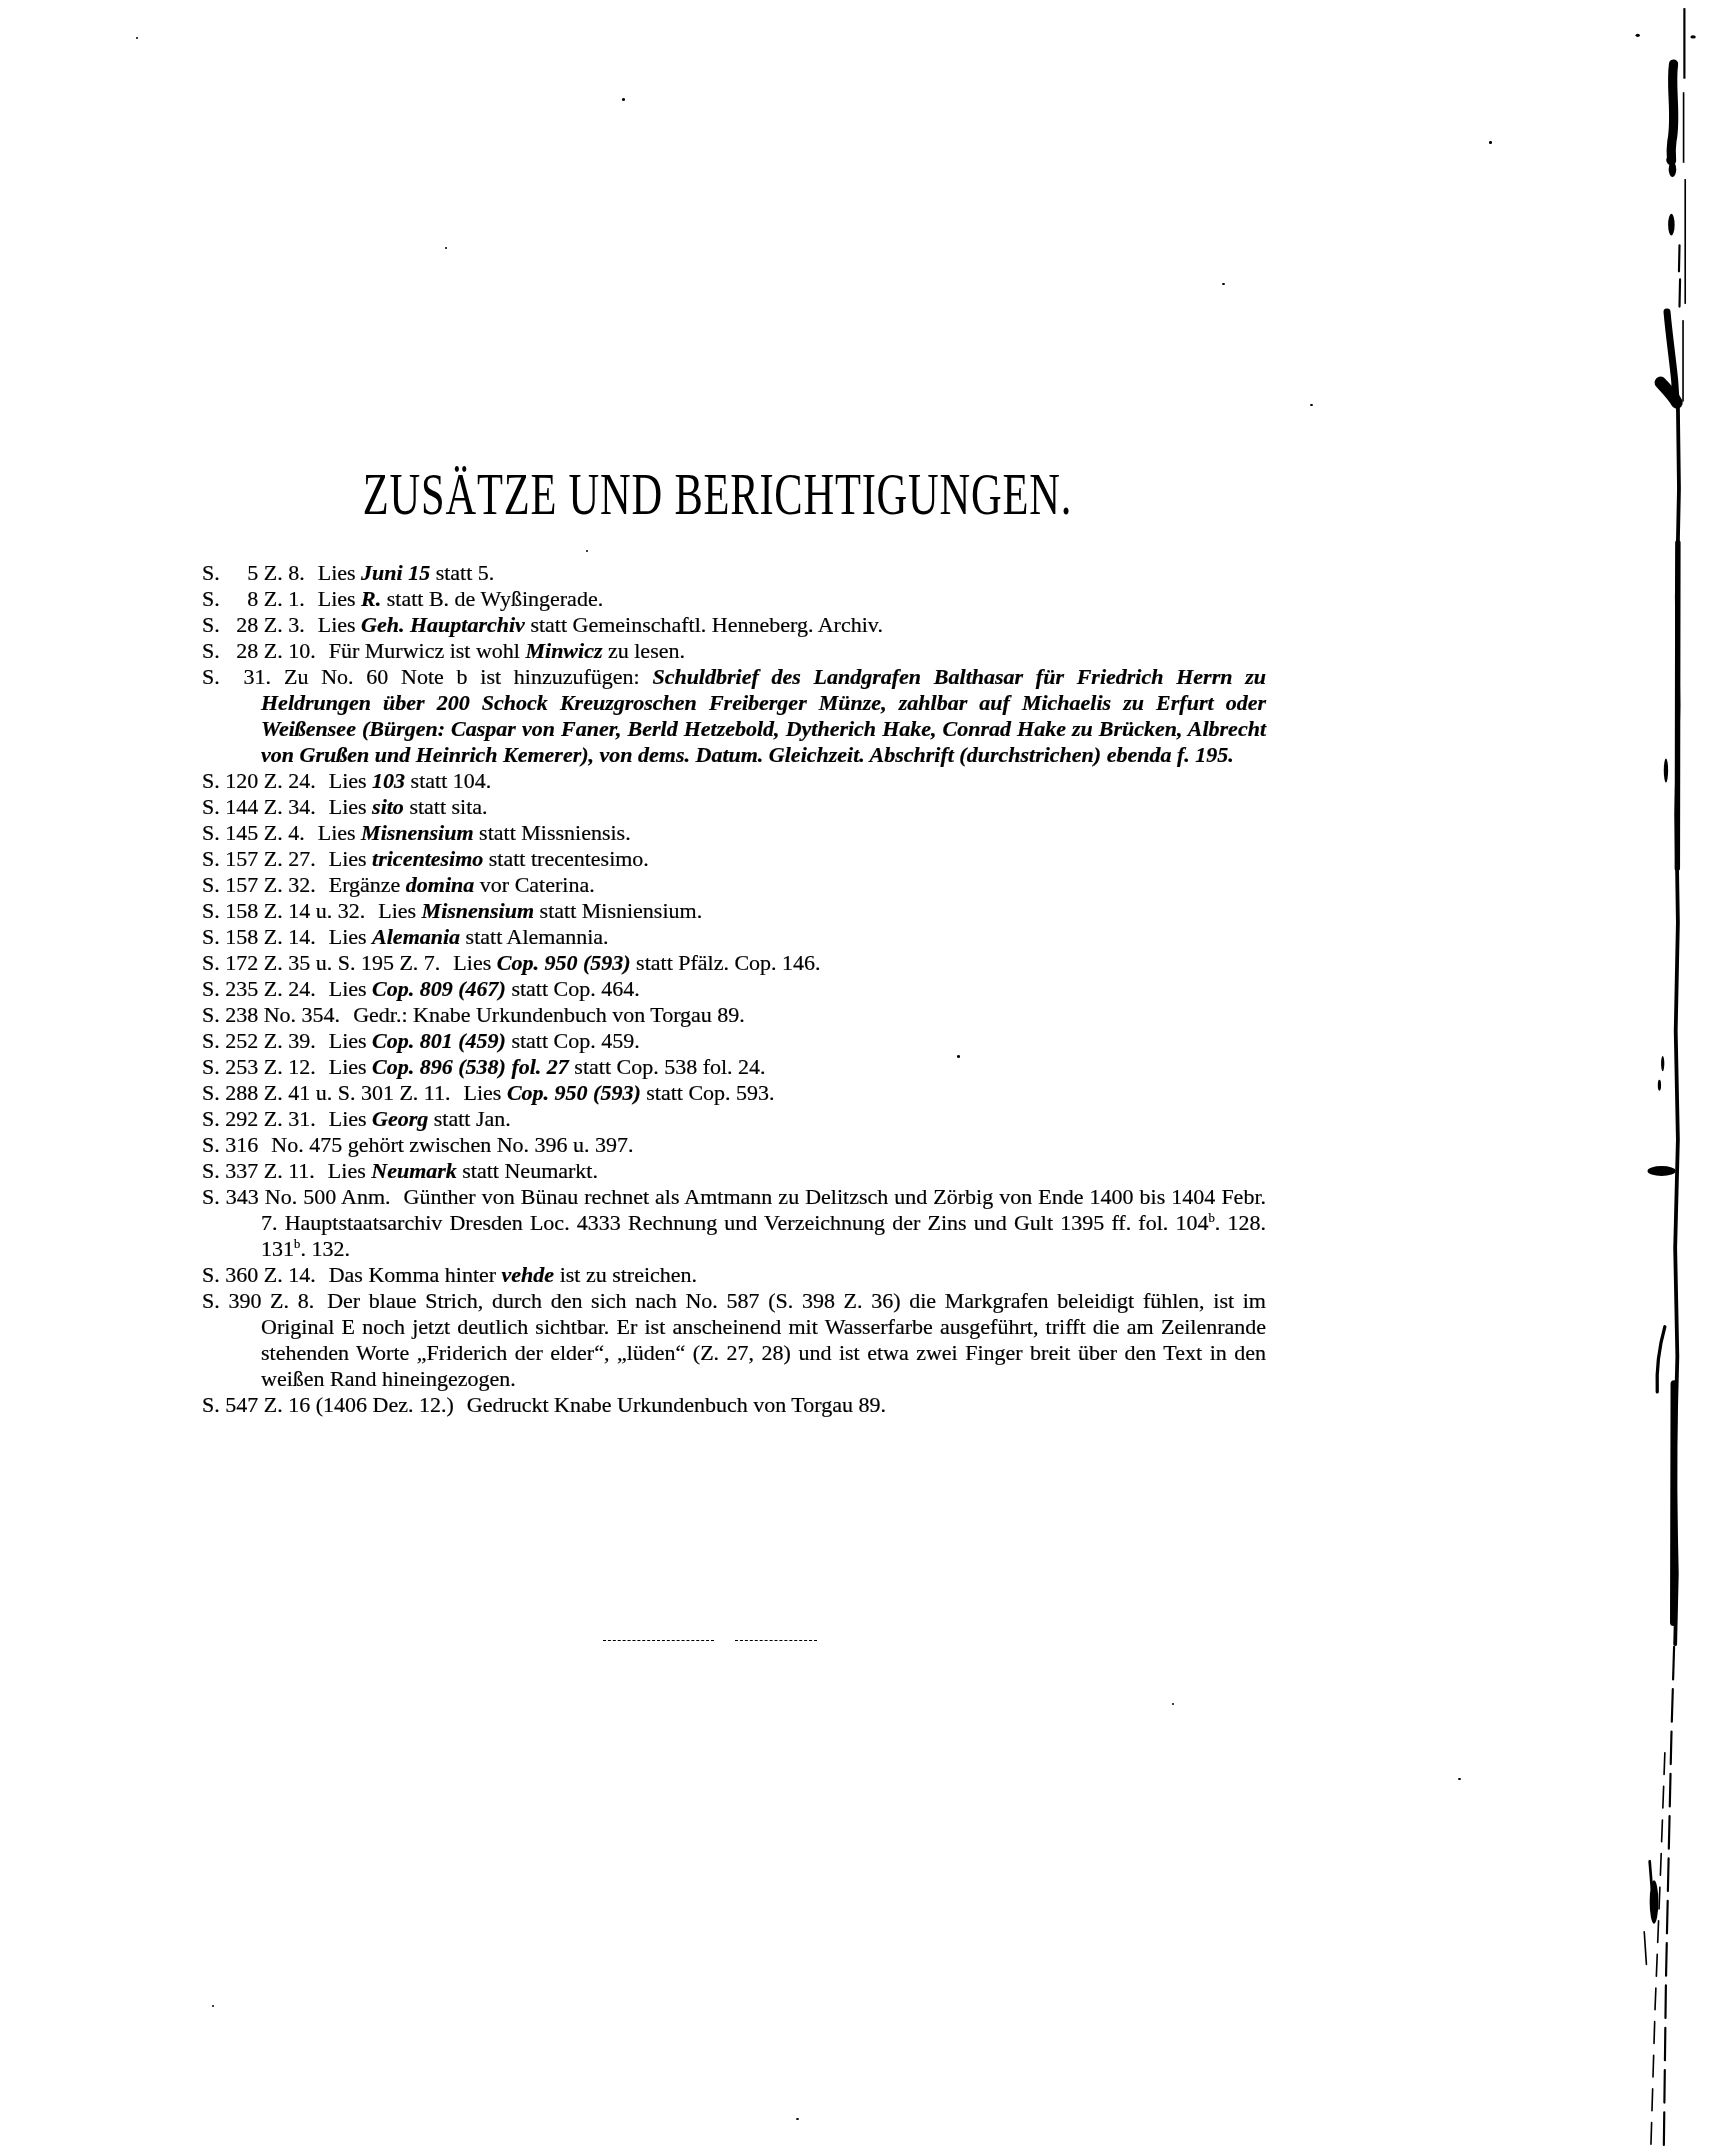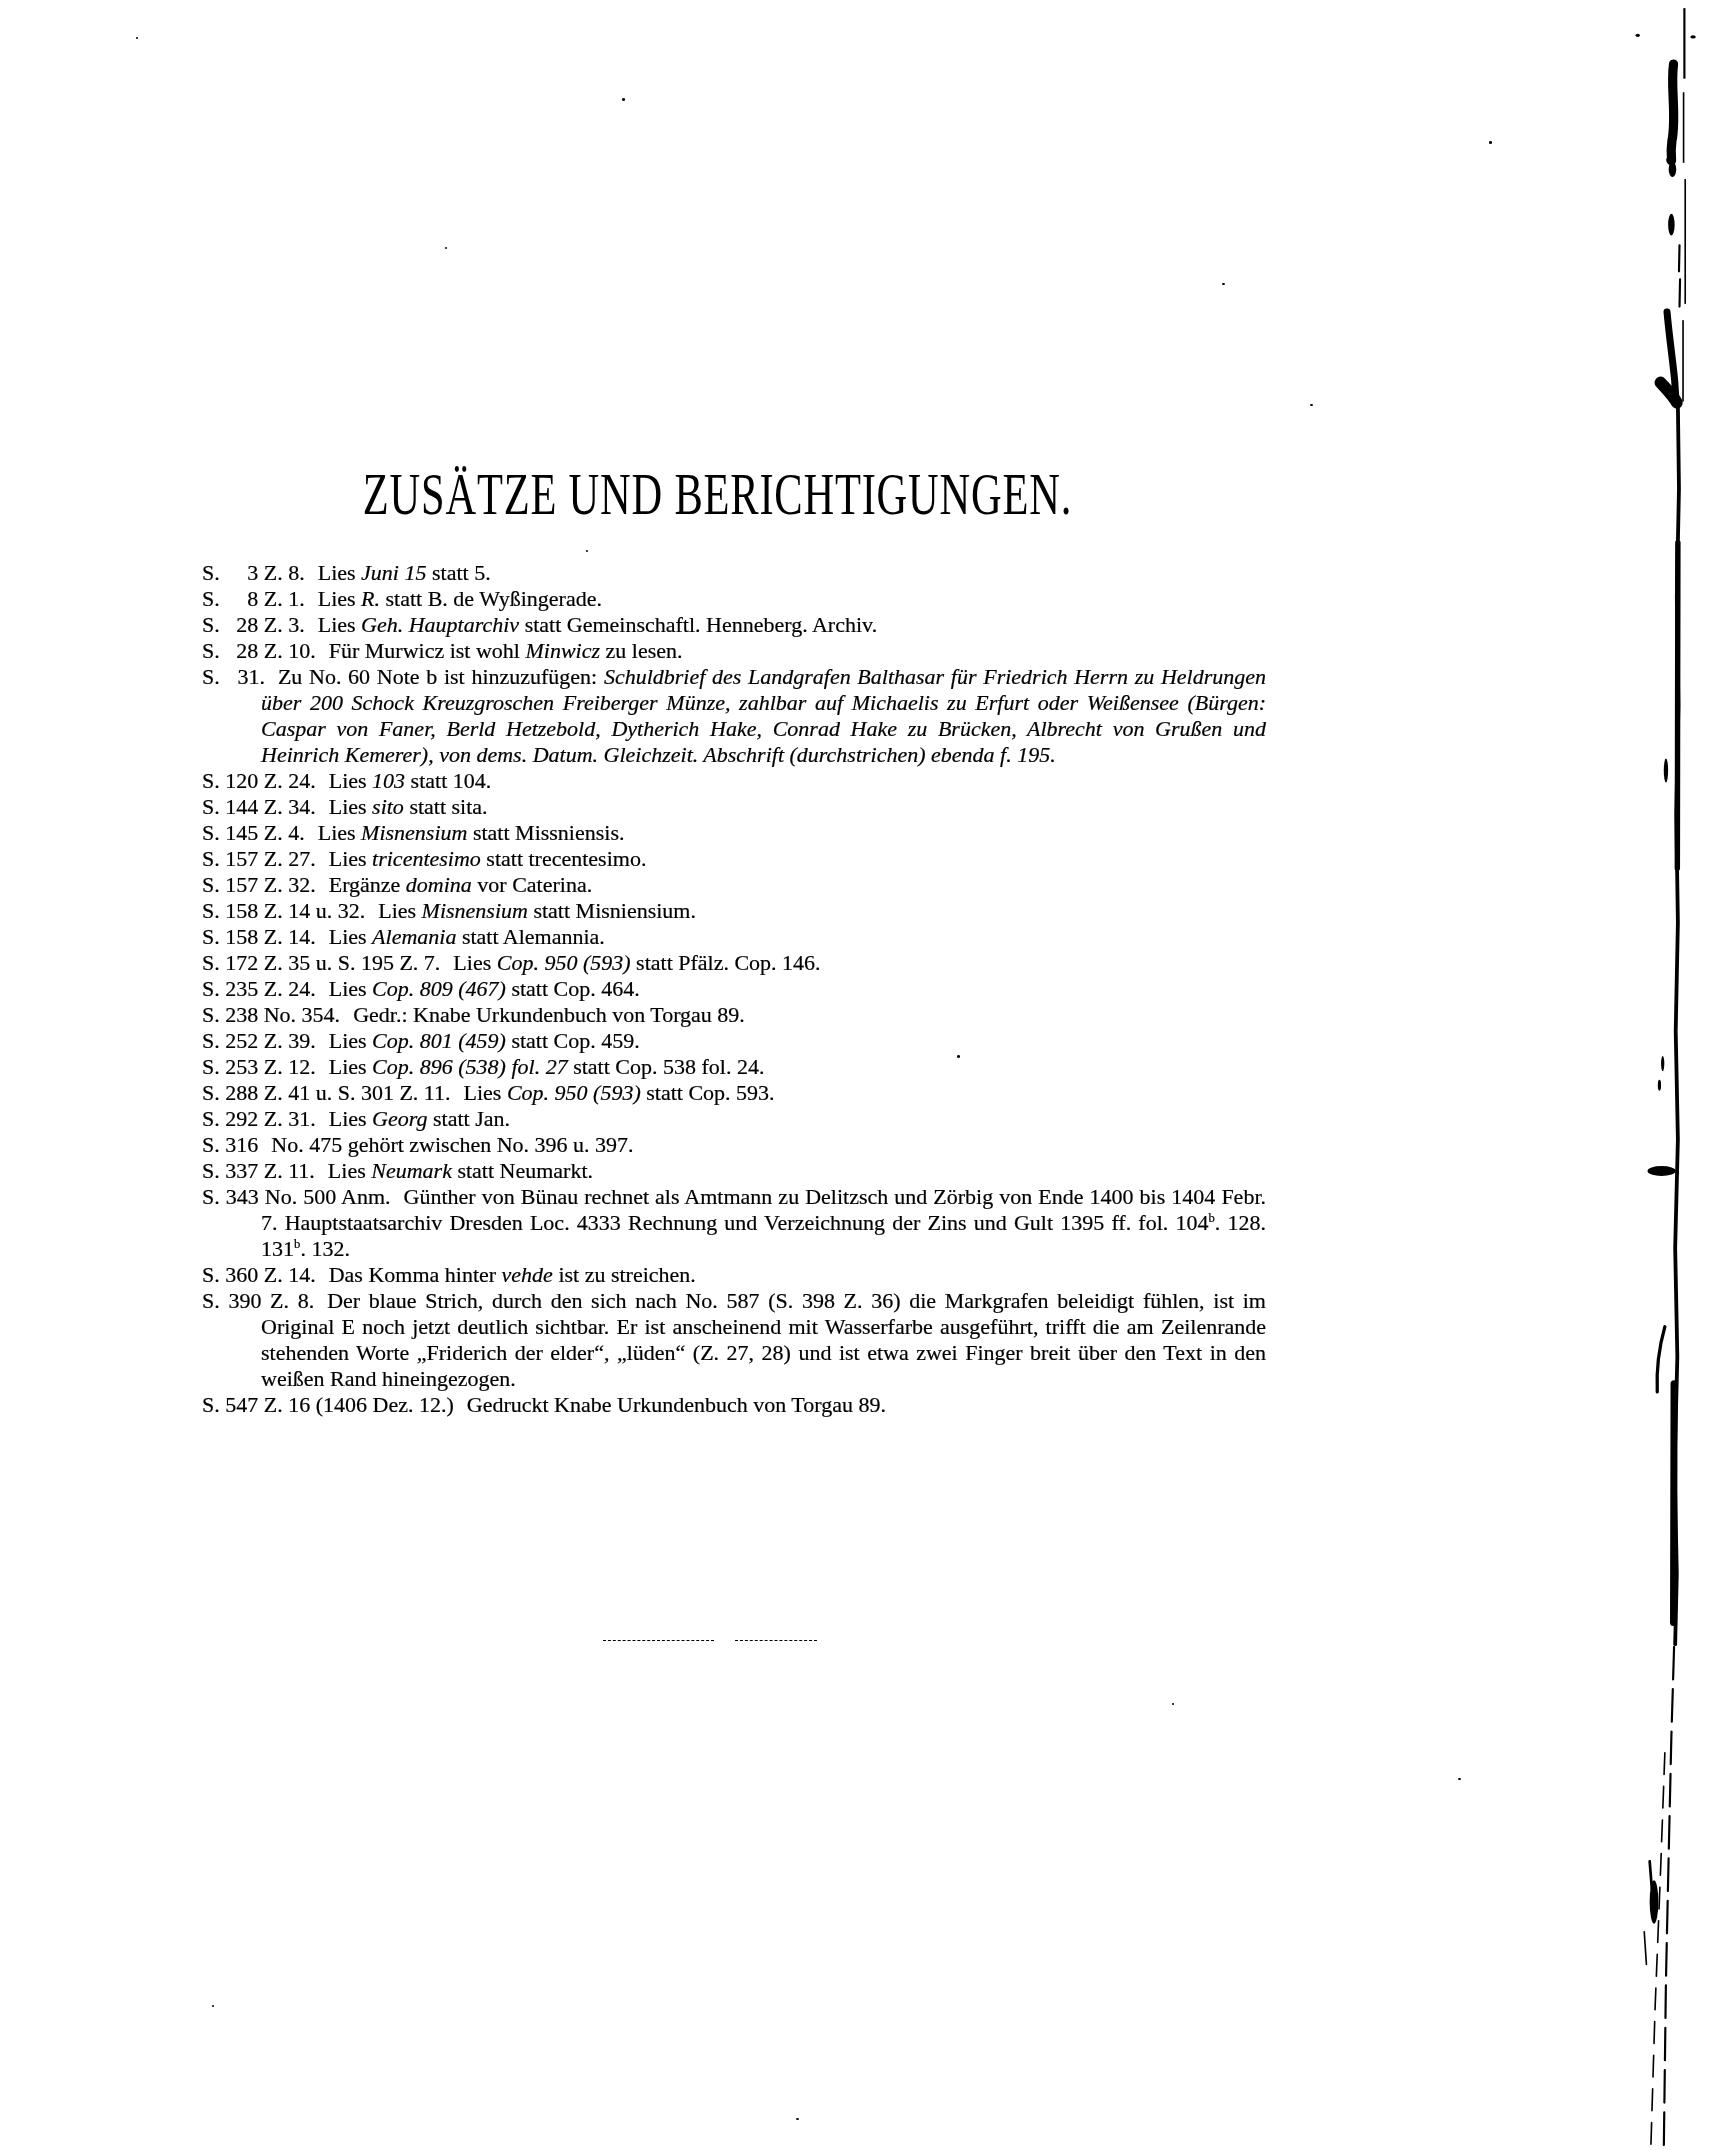--- a/index.html
+++ b/index.html
@@ -32,33 +32,33 @@
     line-height:26px;
     text-align:justify;
     -webkit-text-stroke:0.2px #000;
   }
   .entry {
     margin:0;
     padding-left:59px;
     text-indent:-59px;
   }
   .entry .ref { margin-right:13px; white-space:pre; }
-  .entry .it { font-style:italic; }
+  .entry .it { font-style:italic;font-weight:bold; }
   .entry sup { font-size:58%; line-height:0; vertical-align:super; }
   .artifact { position:absolute; pointer-events:none; }
   .speck { position:absolute; background:#000; border-radius:50%; }
   .dash-line { position:absolute; top:1640px; height:0; border-top:1.6px dashed #000; }
 </style>
 </head>
 <body>
 
 <h1 class="page-title">ZUSÄTZE UND BERICHTIGUNGEN.</h1>
 
 <div class="corrections">
-    <p class="entry"><span class="ref">S.   3 Z. 8.</span><span>Lies </span><span class="it">Juni 15</span><span> statt 5.</span></p>
+    <p class="entry"><span class="ref">S.   5 Z. 8.</span><span>Lies </span><span class="it">Juni 15</span><span> statt 5.</span></p>
     <p class="entry"><span class="ref">S.   8 Z. 1.</span><span>Lies </span><span class="it">R.</span><span> statt B. de Wyßingerade.</span></p>
     <p class="entry"><span class="ref">S.  28 Z. 3.</span><span>Lies </span><span class="it">Geh. Hauptarchiv</span><span> statt Gemeinschaftl. Henneberg. Archiv.</span></p>
     <p class="entry"><span class="ref">S.  28 Z. 10.</span><span>Für Murwicz ist wohl </span><span class="it">Minwicz</span><span> zu lesen.</span></p>
     <p class="entry"><span class="ref">S.  31.</span><span>Zu No. 60 Note b ist hinzuzufügen: </span><span class="it">Schuldbrief des Landgrafen Balthasar für Friedrich Herrn zu Heldrungen über 200 Schock Kreuzgroschen Freiberger Münze, zahlbar auf Michaelis zu Erfurt oder Weißensee (Bürgen: Caspar von Faner, Berld Hetzebold, Dytherich Hake, Conrad Hake zu Brücken, Albrecht von Grußen und Heinrich Kemerer), von dems. Datum.  Gleichzeit. Abschrift (durchstrichen) ebenda f. 195.</span></p>
     <p class="entry"><span class="ref">S. 120 Z. 24.</span><span>Lies </span><span class="it">103</span><span> statt 104.</span></p>
     <p class="entry"><span class="ref">S. 144 Z. 34.</span><span>Lies </span><span class="it">sito</span><span> statt sita.</span></p>
     <p class="entry"><span class="ref">S. 145 Z. 4.</span><span>Lies </span><span class="it">Misnensium</span><span> statt Missniensis.</span></p>
     <p class="entry"><span class="ref">S. 157 Z. 27.</span><span>Lies </span><span class="it">tricentesimo</span><span> statt trecentesimo.</span></p>
     <p class="entry"><span class="ref">S. 157 Z. 32.</span><span>Ergänze </span><span class="it">domina</span><span> vor Caterina.</span></p>
     <p class="entry"><span class="ref">S. 158 Z. 14 u. 32.</span><span>Lies </span><span class="it">Misnensium</span><span> statt Misniensium.</span></p>

